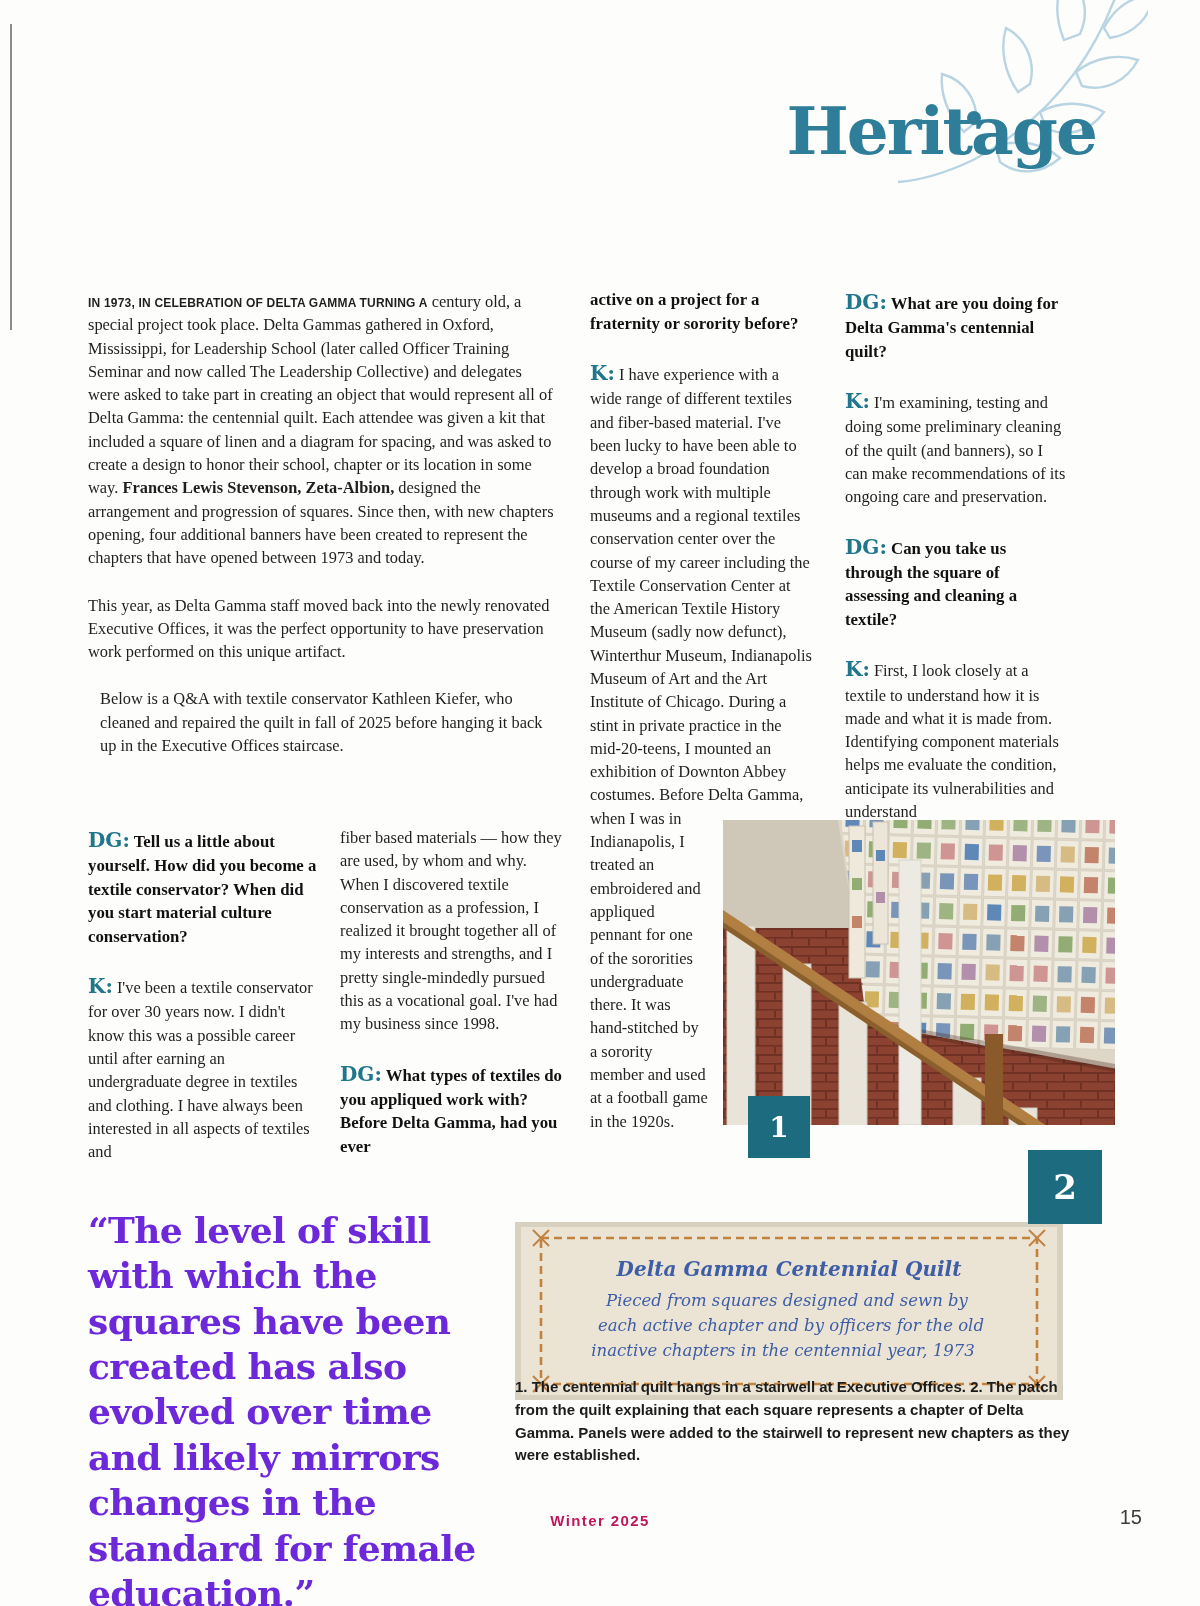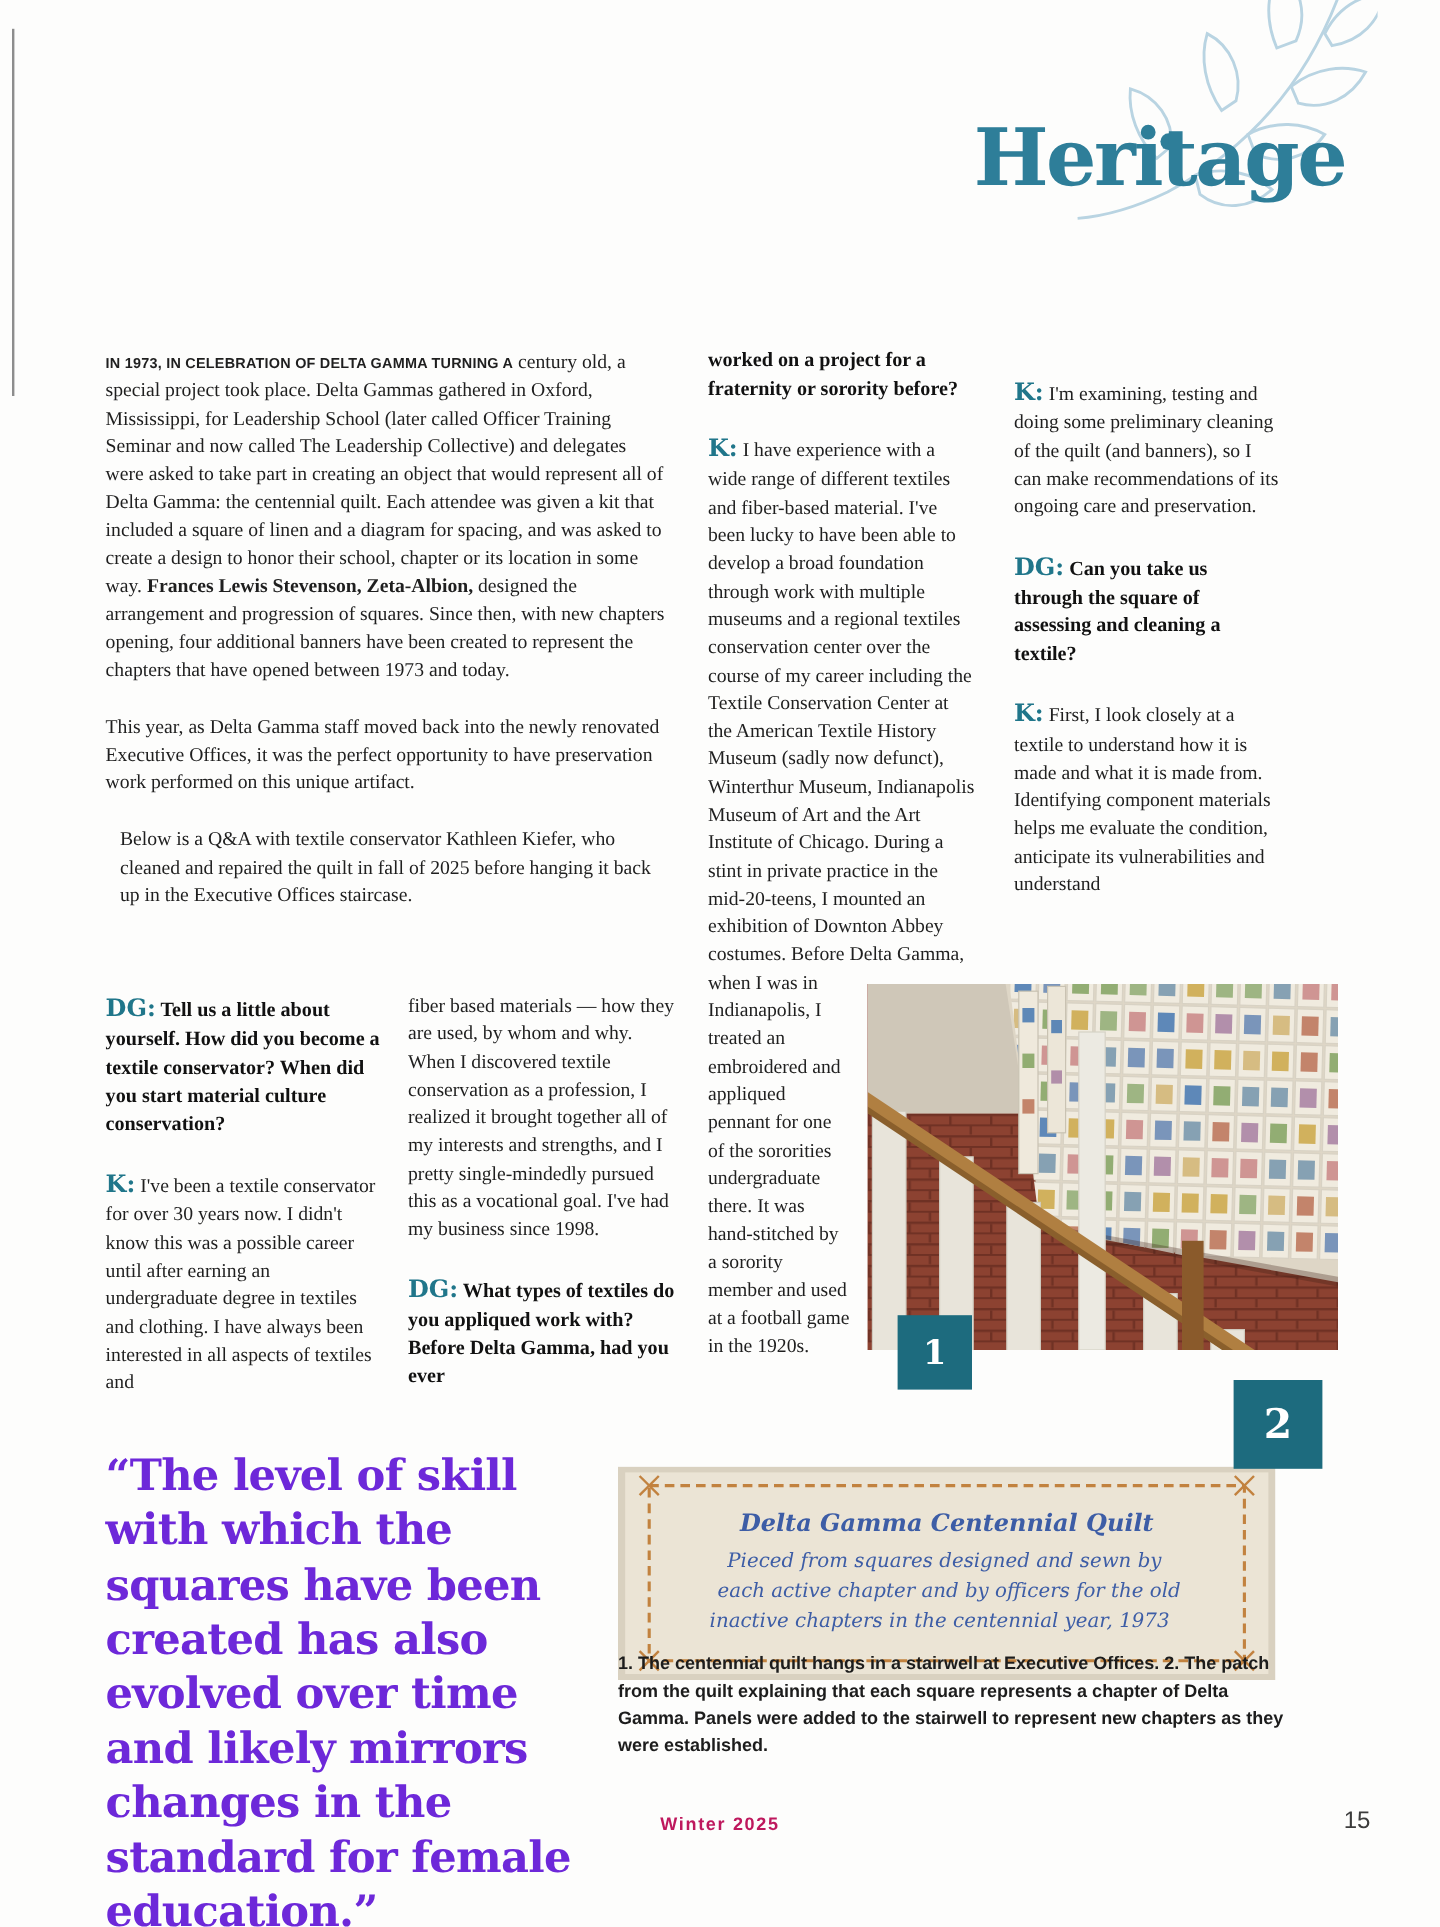--- a/index.html
+++ b/index.html
@@ -3,21 +3,21 @@
 <meta charset="utf-8">
 <style>
   html,body{margin:0;padding:0;background:#ffffff;}
   .page{position:relative;width:1200px;height:1606px;background:#fdfdfc;overflow:hidden;
         font-family:"Liberation Serif", serif;color:#1f1f1f;}
 
   .corner-rule{position:absolute;left:10px;top:24px;width:2px;height:306px;background:#8d8d8d;}
 
   .leaves{position:absolute;top:0;right:52px;width:280px;height:270px;}
 
-  .heritage{position:absolute;top:92px;right:79px;margin:0;
+  .heritage{position:absolute;top:92px;right:104px;margin:0;
             font-family:"DejaVu Serif", serif;font-weight:bold;
             font-size:66px;letter-spacing:-2px;color:#2e7e99;z-index:2;}
 
   .body-text{font-size:16.4px;line-height:1.42;margin:0;}
   .para-gap{margin-top:24px;}
   .italic{margin-left:12px;}
   .lead{font-family:"Liberation Sans", sans-serif;font-weight:bold;font-size:12px;letter-spacing:.2px;}
 
   .col1{position:absolute;left:88px;top:290px;width:468px;}
   .qa-row{position:absolute;left:88px;top:826px;width:474px;display:flex;gap:20px;}
@@ -100,29 +100,33 @@
     <div class="subcol2">
       <p class="body-text">fiber based materials — how they are used, by whom and why. When I discovered textile conservation as a profession, I realized it brought together all of my interests and strengths, and I pretty single-mindedly pursued this as a vocational goal. I've had my business since 1998.</p>
       <p class="q qgap">
         <span class="dg">DG:</span>
         <span>What types of textiles do you appliqued work with? Before Delta Gamma, had you ever</span>
       </p>
     </div>
   </div>
 
   <div class="col2">
-    <p class="q">worked on a project for a fraternity or sorority before?</p>
+    <p class="q">active on a project for a fraternity or sorority before?</p>
     <p class="body-text ans">
       <span class="kk">K:</span>
       <span>I have experience with a wide range of different textiles and fiber-based material. I've been lucky to have been able to develop a broad foundation through work with multiple museums and a regional textiles conservation center over the course of my career including the Textile Conservation Center at the American Textile History Museum (sadly now defunct), Winterthur Museum, Indianapolis Museum of Art and the Art Institute of Chicago. During a stint in private practice in the mid-20-teens, I mounted an exhibition of Downton Abbey costumes. Before Delta Gamma,</span>
     </p>
     <p class="body-text narrow">when I was in Indianapolis, I treated an embroidered and appliqued pennant for one of the sororities undergraduate there. It was hand-stitched by a sorority member and used at a football game in the 1920s.</p>
   </div>
 
   <div class="col3">
+    <p class="q">
+      <span class="dg">DG:</span>
+      <span>What are you doing for Delta Gamma's centennial quilt?</span>
+    </p>
     <p class="body-text ans">
       <span class="kk">K:</span>
       <span>I'm examining, testing and doing some preliminary cleaning of the quilt (and banners), so I can make recommendations of its ongoing care and preservation.</span>
     </p>
     <p class="q qgap">
       <span class="dg">DG:</span>
       <span>Can you take us through the square of assessing and cleaning a textile?</span>
     </p>
     <p class="body-text ans">
       <span class="kk">K:</span>

